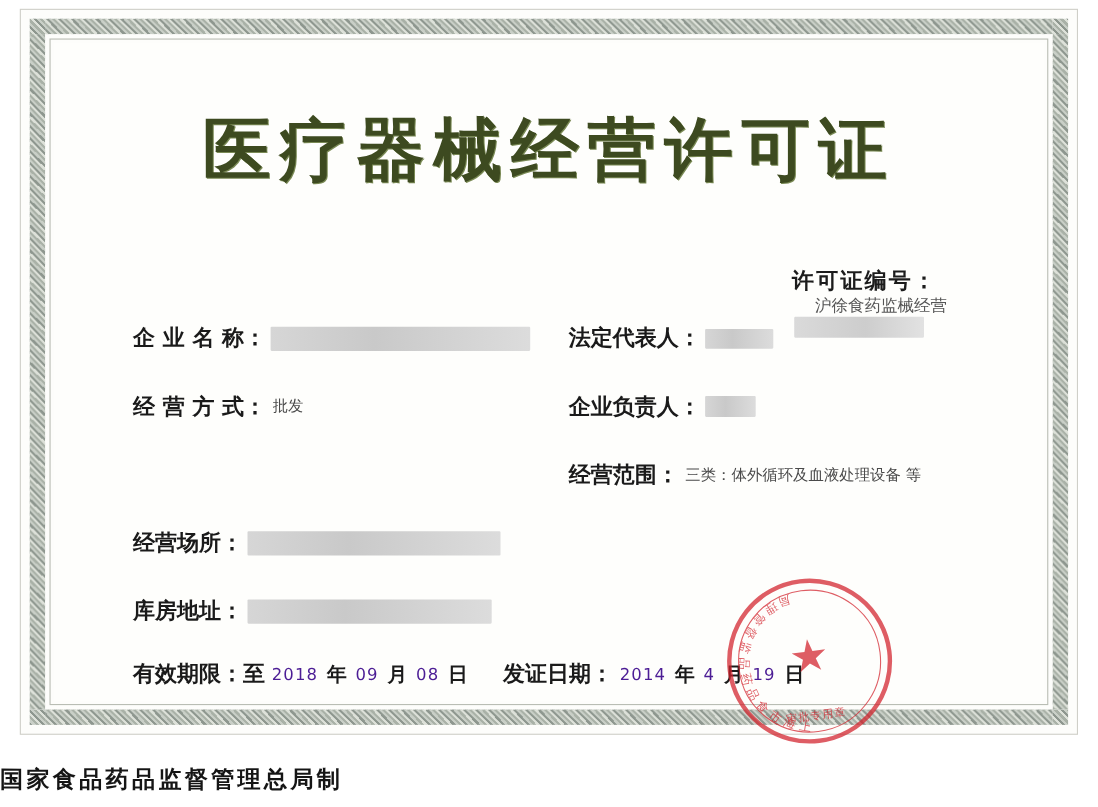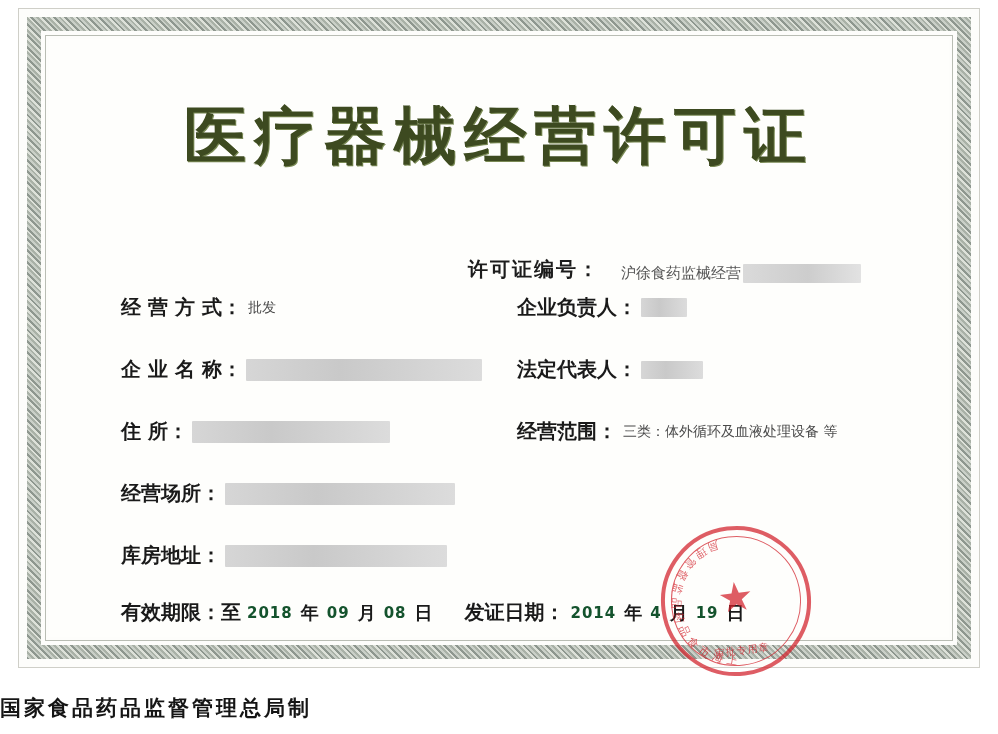--- a/index.html
+++ b/index.html
@@ -72,28 +72,29 @@
     font-weight: bold;
     font-size: 62px;
     letter-spacing: 8px;
     color: #3d4a20;
     text-shadow: 1px 1px 0 #7a8a55;
   }
 
   
   .license-no {
     position: absolute;
-    top: 217px;
+    top: 203px;
     right: 88px;
     display: flex;
-    align-items: flex-end;
+    align-items: flex-start;
     font-size: 20px;
     font-weight: bold;
     color: #1c1c1c;
     font-family: "DejaVu Sans", sans-serif;
+    flex-direction: column;
   }
   .license-no .label { letter-spacing: 2px; }
   .license-no .value {
     font-size: 15px;
     font-weight: normal;
     color: #555;
     margin-left: 21px;
     white-space: nowrap;
   }
   .redact {
@@ -157,24 +158,23 @@
     font-family: "DejaVu Sans", sans-serif;
   }
   .date-row .lbl {
     font-weight: bold;
     font-size: 20px;
     color: #1a1a1a;
     white-space: nowrap;
   }
   .date-row .num {
     font-size: 15px;
-    color: #14532d;
+    color: #4c1d95;
     margin: 0 6px;
     letter-spacing: 1px;
-    font-weight: bold;
   }
   .date-row .unit {
     font-weight: bold;
     font-size: 18px;
     color: #1a1a1a;
     margin: 0 2px;
   }
   .spacer-md { width: 30px; }
 
   
@@ -262,45 +262,41 @@
     <div class="license-no">
       <span class="label">许可证编号：</span>
       <span class="value">沪徐食药监械经营</span>
       <span class="redact soft" style="width:118px;height:19px;margin-left:2px;"></span>
     </div>
 
     <div class="fields">
 
       <div class="field-row">
         <div class="col-left">
+          <span class="flabel">企 业 名 称：</span>
+          <span class="redact" style="width:236px;height:22px;margin-left:4px;"></span>
+        </div>
+        <div class="col-right">
+          <span class="flabel">法定代表人：</span>
+          <span class="redact" style="width:62px;height:18px;margin-left:4px;"></span>
+        </div>
+      </div>
+
+      <div class="field-row">
+        <div class="col-left">
           <span class="flabel">经 营 方 式：</span>
           <span class="fvalue blur">批发</span>
         </div>
         <div class="col-right">
           <span class="flabel">企业负责人：</span>
           <span class="redact" style="width:46px;height:19px;margin-left:4px;"></span>
         </div>
       </div>
 
       <div class="field-row">
-        <div class="col-left">
-          <span class="flabel">企 业 名 称：</span>
-          <span class="redact" style="width:236px;height:22px;margin-left:4px;"></span>
-        </div>
-        <div class="col-right">
-          <span class="flabel">法定代表人：</span>
-          <span class="redact" style="width:62px;height:18px;margin-left:4px;"></span>
-        </div>
-      </div>
-
-      <div class="field-row">
-        <div class="col-left">
-          <span class="flabel">住      所：</span>
-          <span class="redact" style="width:198px;height:22px;margin-left:4px;"></span>
-        </div>
         <div class="col-right">
           <span class="flabel">经营范围：</span>
           <span class="fvalue blur">三类：体外循环及血液处理设备 等</span>
         </div>
       </div>
 
       <div class="field-row">
         <div class="col-left">
           <span class="flabel">经营场所：</span>
           <span class="redact" style="width:230px;height:22px;margin-left:4px;"></span>

